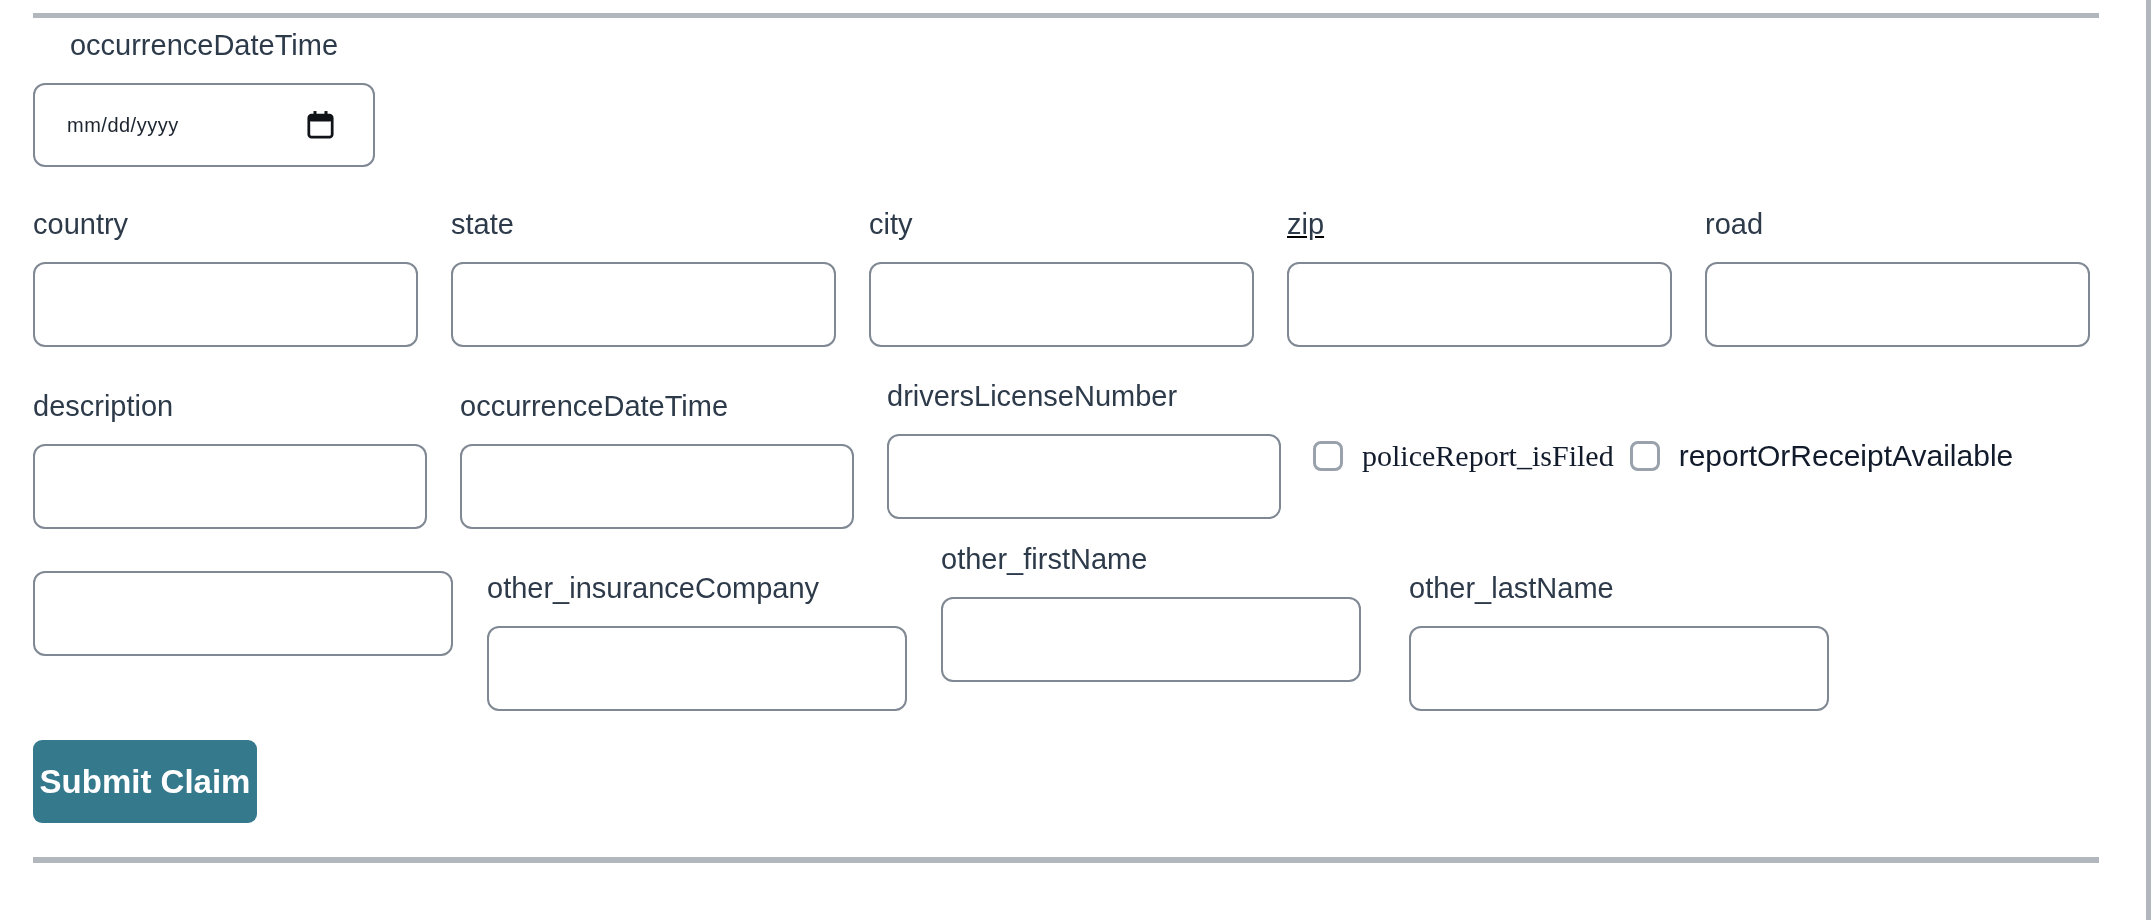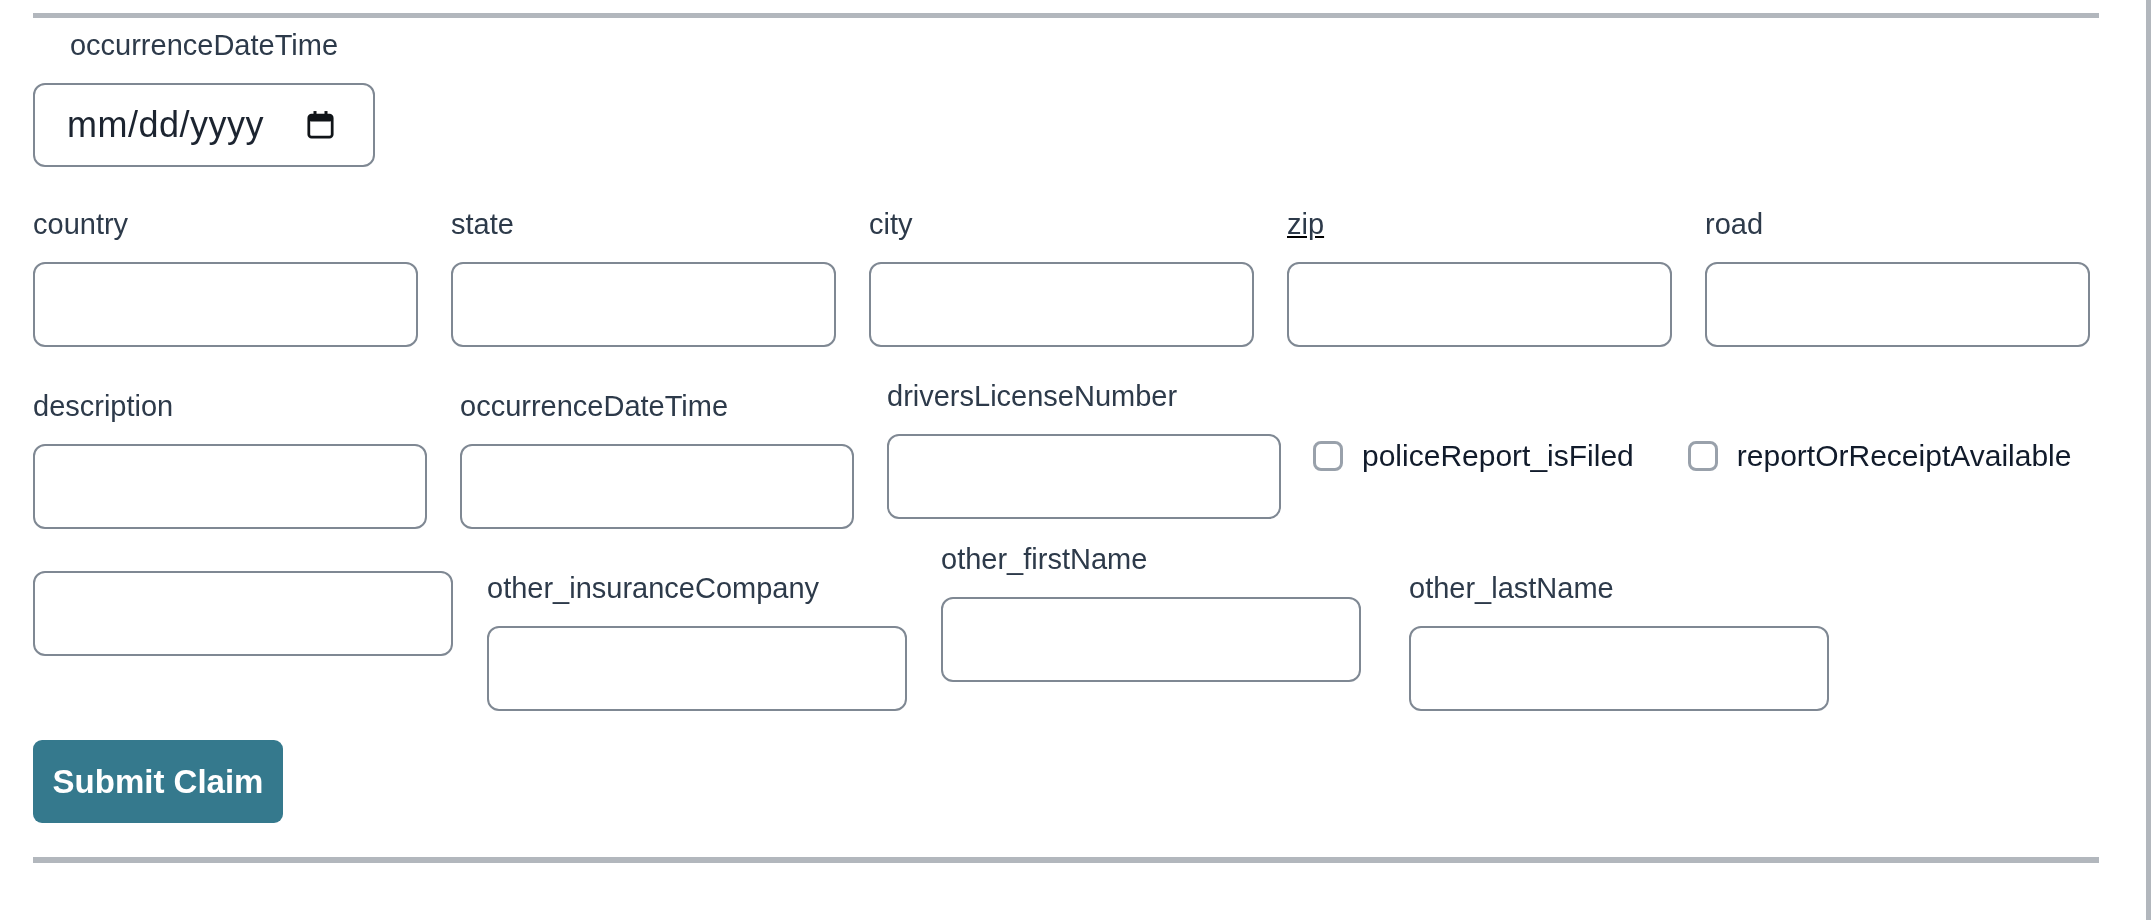--- a/index.html
+++ b/index.html
@@ -24,33 +24,33 @@
   .field-label{display:block;font-size:29px;line-height:34px;color:var(--label-text);margin-bottom:21px;white-space:nowrap;}
   .text-input{
     height:85px;border:2px solid var(--input-border);border-radius:12px;background:#fff;
     font-size:30px;color:var(--dark-text);padding:0 24px;outline:none;width:100%;
   } .w385{width:385px;} .w394{width:394px;} .w420{width:420px;}
 
   .date-box{
     width:342px;height:84px;border:2px solid var(--input-border);border-radius:12px;background:#fff;
     display:flex;align-items:center;justify-content:space-between;padding:0 36px 0 32px;cursor:text;
   }
-  .date-placeholder{font-size:36px;color:#1c2430;letter-spacing:0.5px;}
+  .date-placeholder{font-size:20px;color:#1c2430;letter-spacing:0.5px;}
   .cal-icon{flex:0 0 auto;}
 
   .checkbox-group{position:absolute;left:1313px;top:438px;height:36px;display:flex;align-items:center;}
   .checkbox{
     width:30px;height:30px;border:3px solid var(--checkbox-border);border-radius:8px;background:#fff;
     display:inline-block;cursor:pointer;flex:0 0 auto;
   }
   .checkbox-label{font-size:30px;color:var(--dark-text);margin-left:19px;white-space:nowrap;cursor:default;}
-  .checkbox-label.first{margin-right:54px;}
+  .checkbox-label.first{margin-right:16px;font-family:Liberation Serif, serif;}
 
   .submit-btn{
-    position:absolute;left:33px;top:740px;width:250px;height:83px;border:none;border-radius:9px;
+    position:absolute;left:33px;top:740px;width:224px;height:83px;border:none;border-radius:9px;
     background:var(--accent-teal);color:var(--button-text);font-family:"Liberation Sans",sans-serif;
     font-size:33px;font-weight:700;cursor:pointer;
   }
 </style>
 </head>
 <body>
 
 <div>
 
   <div class="divider top"></div>

